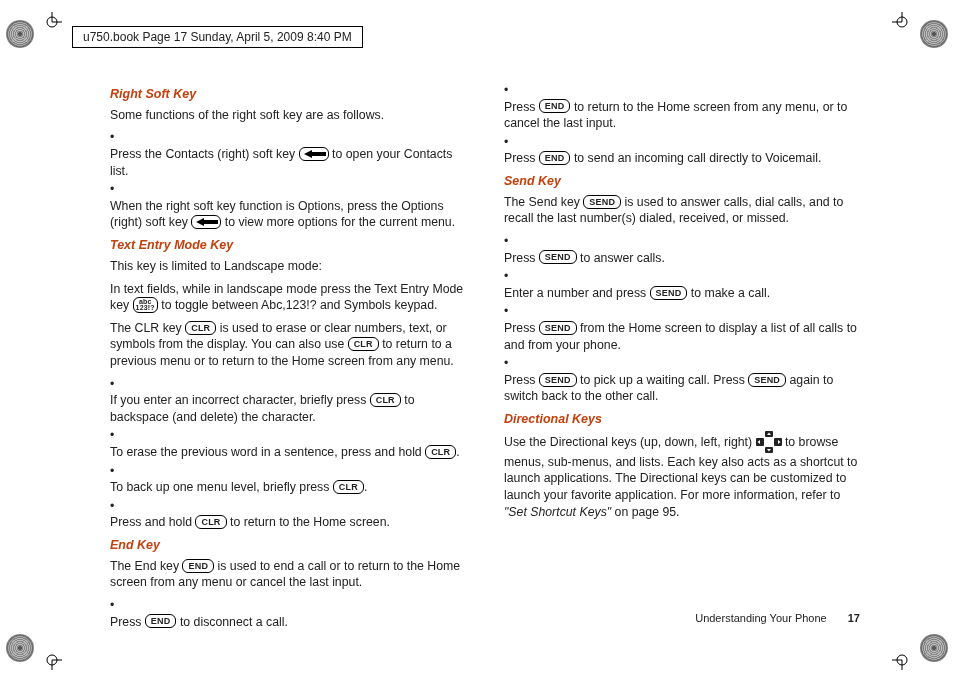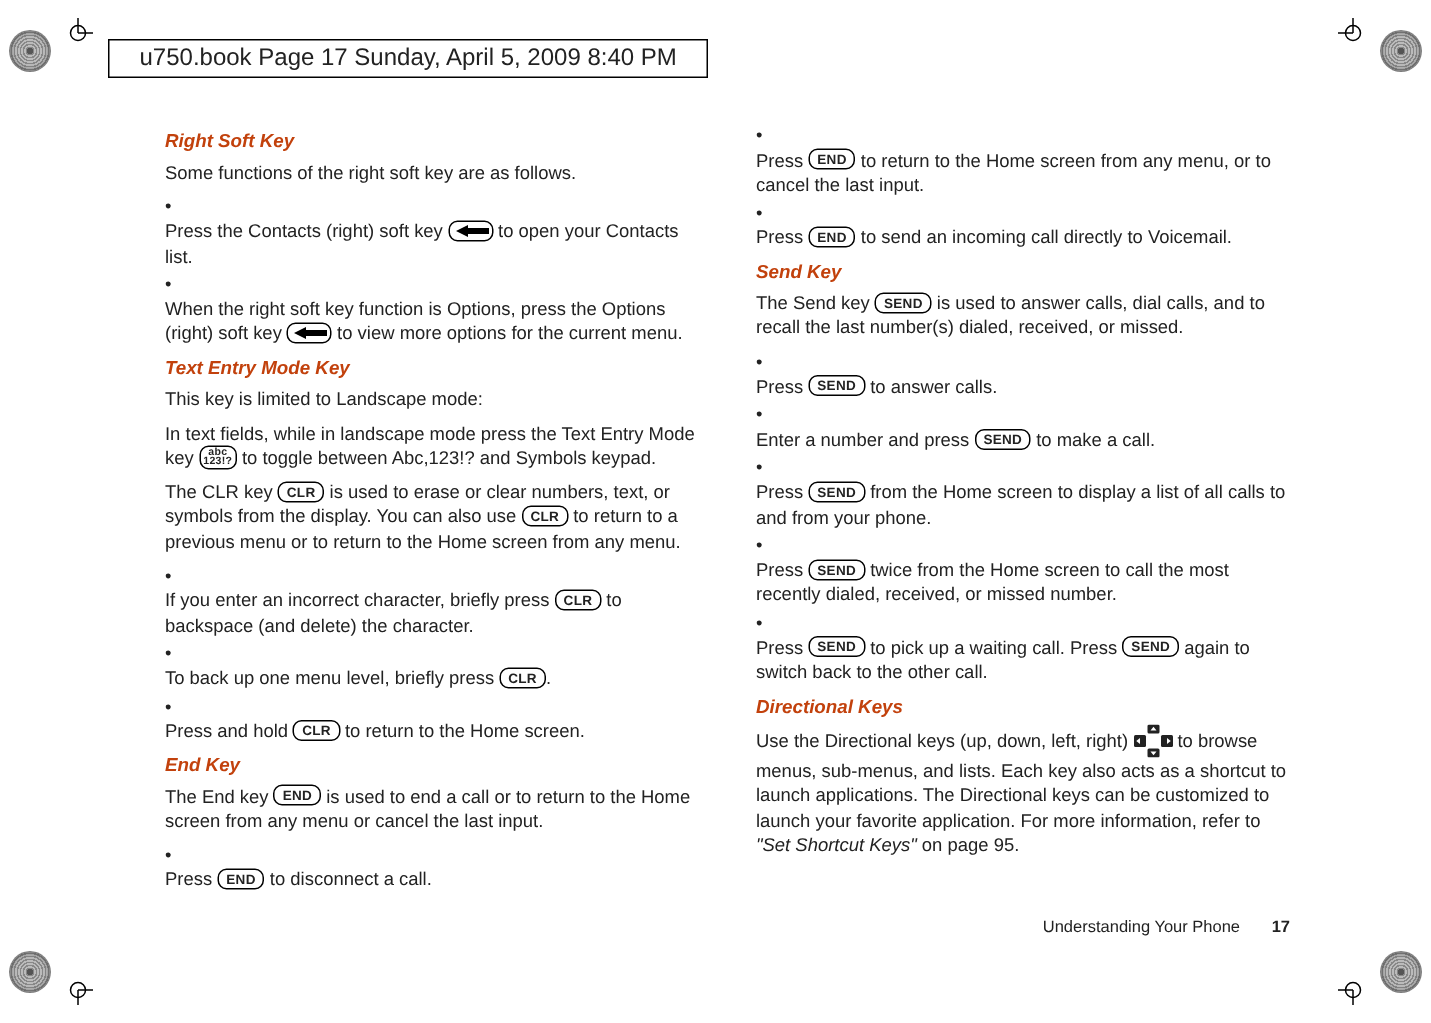--- a/index.html
+++ b/index.html
@@ -22,22 +22,22 @@
     background: radial-gradient(circle at 50% 50%, #555 0 2px, transparent 2px),
      repeating-radial-gradient(circle at 50% 50%, #888 0 1px, #bbb 1px 2px);
     box-shadow: inset 0 0 4px #333; }
   .rosette.tl2 { top: 20px; left: 6px; }
   .rosette.tr2 { top: 20px; right: 6px; }
   .rosette.bl2 { bottom: 20px; left: 6px; }
   .rosette.br2 { bottom: 20px; right: 6px; }
   
   .header-box {
     position: absolute; top: 26px; left: 72px;
-    border: 1px solid #000; padding: 3px 20px;
-    font-size: 16px;
+    border: 1px solid #000; padding: 3px 10px;
+    font-size: 12px;
   }
   
   .page {
     position: absolute;
     top: 80px; left: 110px; right: 90px; bottom: 70px;
     display: flex; gap: 34px;
     font-size: 12.3px;
     line-height: 1.35;
   }
   .col { flex: 1 1 0; }
@@ -161,20 +161,26 @@
     </div>
     <div class="bullet">
         <span class="dot"></span>
         <span class="txt">
       <span>If you enter an incorrect character, briefly press </span><span class="keybox">CLR</span><span> to backspace (and delete) the character.</span>
     </span>
       </div>
     <div class="bullet">
         <span class="dot"></span>
         <span class="txt">
+      <span>To erase the previous word in a sentence, press and hold </span><span class="keybox">CLR</span><span>.</span>
+    </span>
+      </div>
+    <div class="bullet">
+        <span class="dot"></span>
+        <span class="txt">
       <span>To back up one menu level, briefly press </span><span class="keybox">CLR</span><span>.</span>
     </span>
       </div>
     <div class="bullet">
         <span class="dot"></span>
         <span class="txt">
       <span>Press and hold </span><span class="keybox">CLR</span><span> to return to the Home screen.</span>
     </span>
       </div>
 
@@ -217,26 +223,20 @@
     <div class="bullet">
         <span class="dot"></span>
         <span class="txt">
       <span>Enter a number and press </span><span class="keybox">SEND</span><span> to make a call.</span>
     </span>
       </div>
     <div class="bullet">
         <span class="dot"></span>
         <span class="txt">
       <span>Press </span><span class="keybox">SEND</span><span> from the Home screen to display a list of all calls to and from your phone.</span>
-    </span>
-      </div>
-    <div class="bullet">
-        <span class="dot"></span>
-        <span class="txt">
-      <span>Press </span><span class="keybox">SEND</span><span> twice from the Home screen to call the most recently dialed, received, or missed number.</span>
     </span>
       </div>
     <div class="bullet">
         <span class="dot"></span>
         <span class="txt">
       <span>Press </span><span class="keybox">SEND</span><span> to pick up a waiting call. Press </span><span class="keybox">SEND</span><span> again to switch back to the other call.</span>
     </span>
       </div>
 
     <div class="sec-head">Directional Keys</div>

